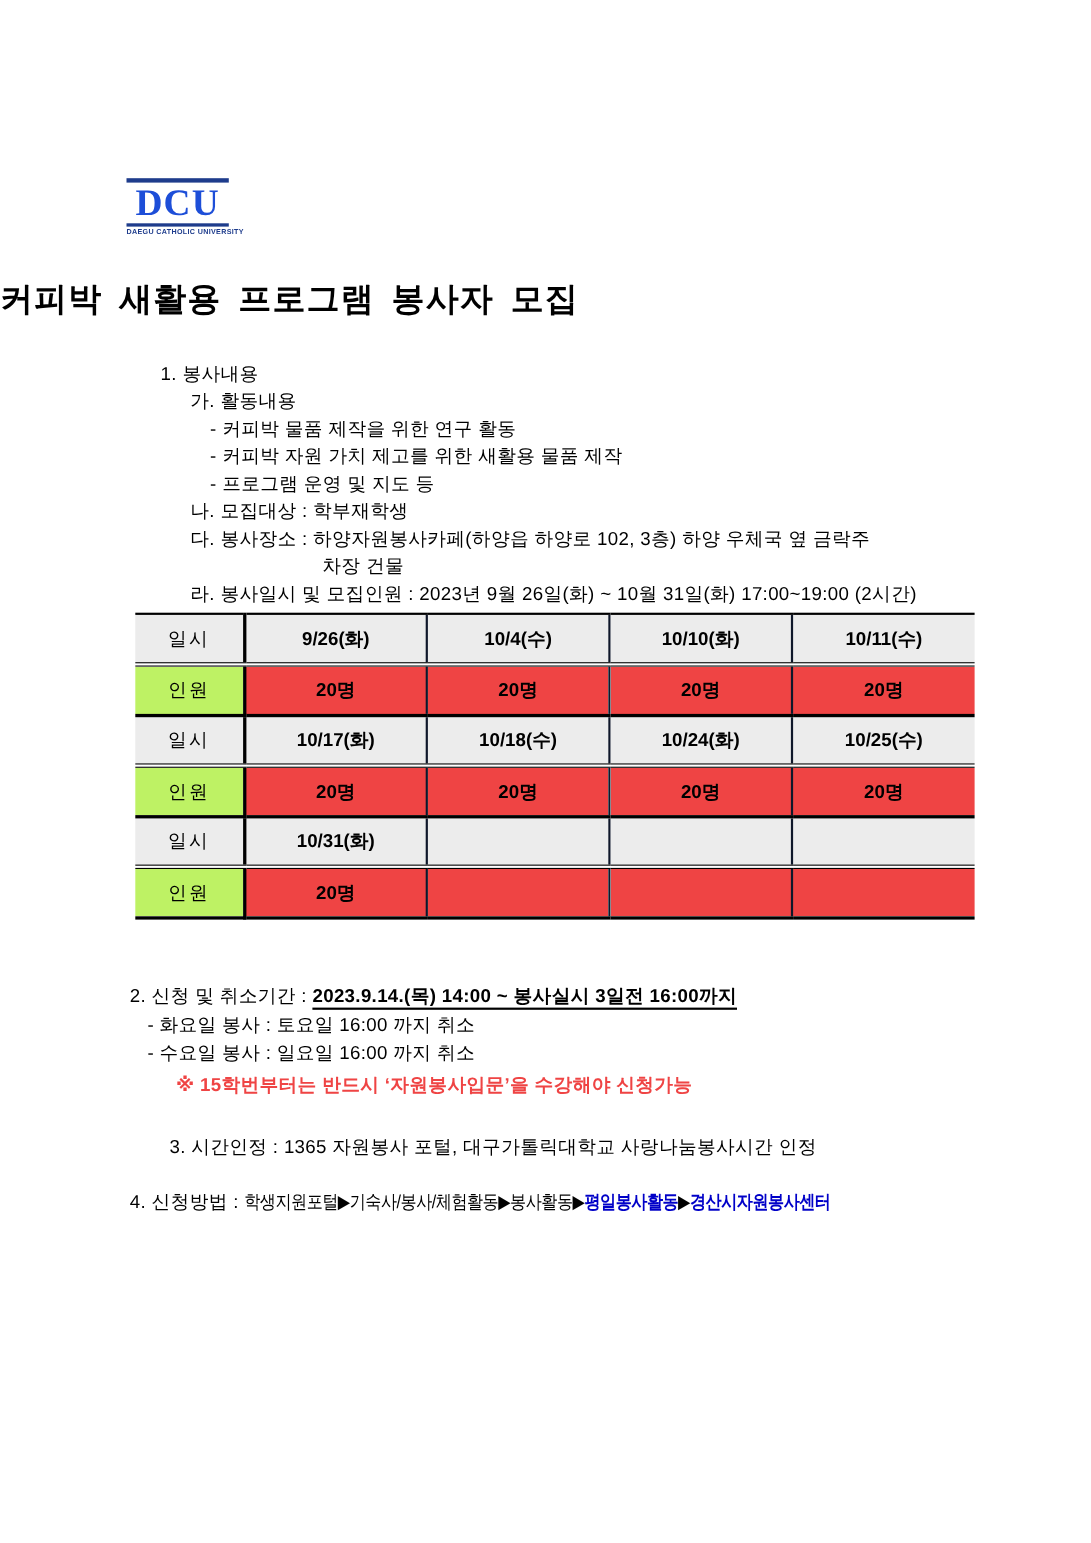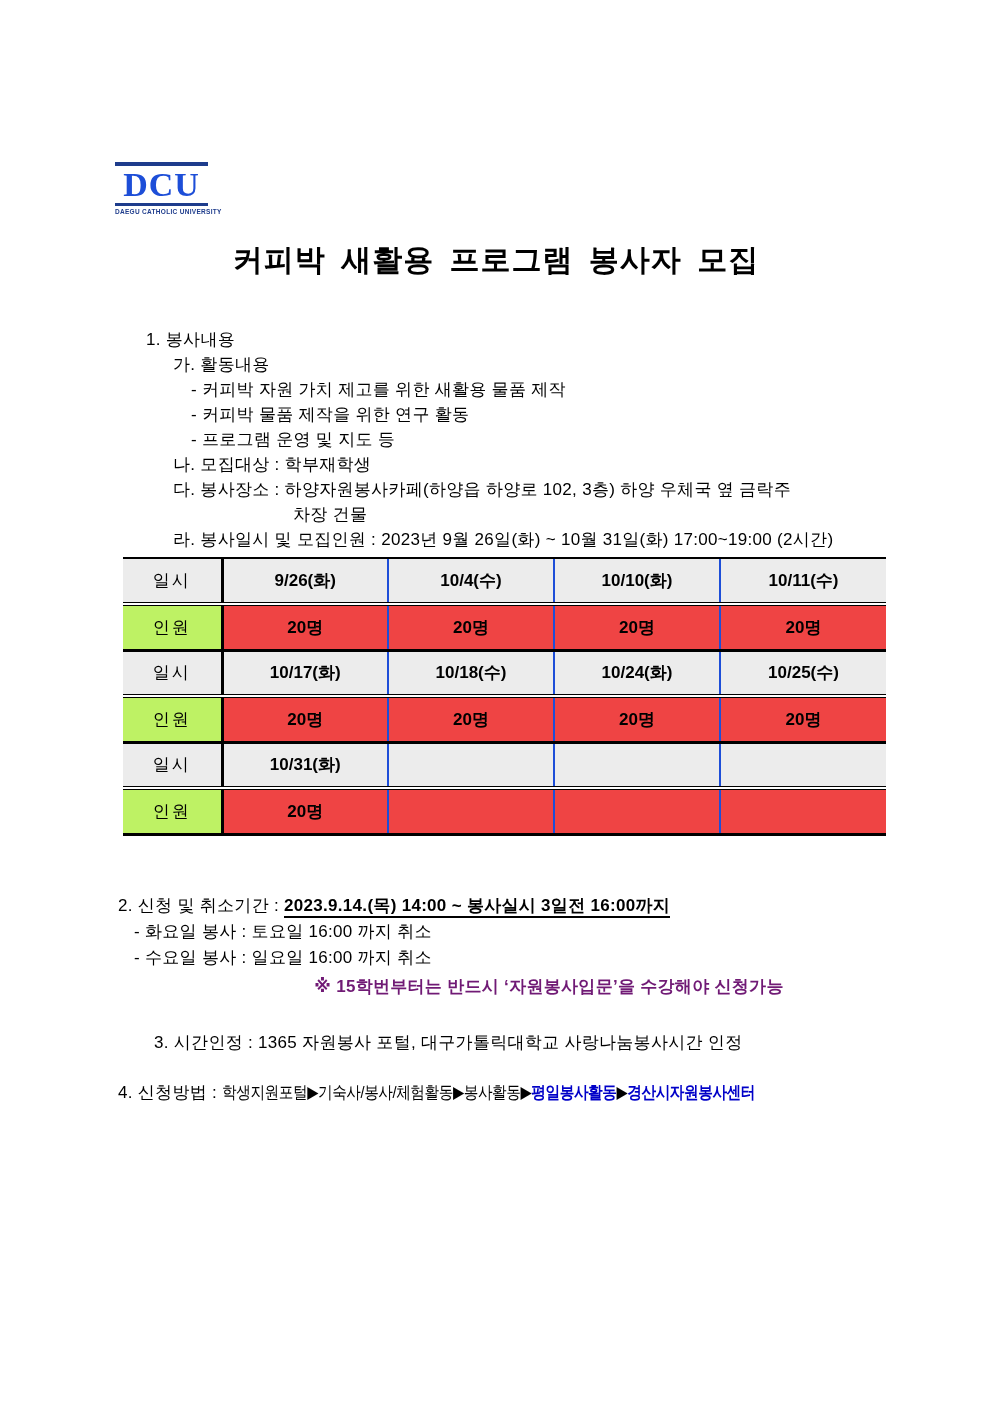--- a/index.html
+++ b/index.html
@@ -21,22 +21,22 @@
     font-weight: bold; font-size: 34px; line-height: 36px;
     color: #1d4ed8; text-align: center; letter-spacing: 1px;
   }
   .logo .caption {
     margin-top: 2px; font-size: 6.5px; letter-spacing: 0.3px;
     color: #1e3c8c; white-space: nowrap; font-weight: bold;
   }
 
   
   .title {
-    position: absolute; top: 240px; left: 0; width: 100%;
-    text-align: center; font-size: 30px; font-weight: bold;
+    position: absolute; top: 252px; left: 0; width: 100%;
+    font-size: 30px; font-weight: bold;
     letter-spacing: 1px; word-spacing: 6px;
   }
 
   
   .textblock { position: absolute; left: 118px; font-size: 17px; letter-spacing: 0.3px; }
   .sec1 { top: 327px; line-height: 25px; width: 790px; margin-left: 28px; }
   .ind1 { padding-left: 27px; }
   .ind2 { padding-left: 45px; }
   .ind3 { padding-left: 147px; }
 
@@ -44,40 +44,40 @@
   table.schedule {
     position: absolute; left: 123px; top: 557px; width: 763px;
     border-collapse: collapse; table-layout: fixed;
     border-top: 2px solid #000;
   }
   table.schedule td {
     height: 46px; text-align: center; vertical-align: middle;
     font-size: 17px; overflow: hidden;
   }
   table.schedule tr:first-child td { border-top: 2px solid #000; }
-  table.schedule td + td { border-left: 2px solid #1d4ed8; }
+  table.schedule td + td { border-left: 2px solid #0f172a; }
   table.schedule td.lbl { border-left: none; border-right: 3px solid #000; letter-spacing: 2px; }
   table.schedule tr.r-date td { border-bottom: 4px double #000; }
   table.schedule tr.r-count td { border-bottom: 3px solid #000; }
   table.schedule tr.r-date td.lbl { background: #ececec; }
   table.schedule tr.r-date td.d  { background: #ececec; font-weight: bold; }
   table.schedule tr.r-count td.lbl { background: #bef264; }
   table.schedule tr.r-count td.d { background: #ef4444; font-weight: bold; }
   table.schedule td.diag {
     background-image: linear-gradient(to bottom right,
       transparent calc(50% - 0.8px),
       #3a3a3a calc(50% - 0.8px), #3a3a3a calc(50% + 0.8px),
       transparent calc(50% + 0.8px));
   }
 
   
   .sec2 { top: 893px; line-height: 26px; width: 820px; }
   .sec2 .hl { font-weight: bold; border-bottom: 2px solid #000; padding-bottom: 1px; }
   .sec2 .bullet { padding-left: 16px; }
-  .sec2 .note { padding-left: 42px; margin-top: 3px; color: #701a75; font-weight: bold; text-align: center; }
+  .sec2 .note { padding-left: 42px; margin-top: 3px; color: #ef4444; font-weight: bold; }
 
   
   .sec3 { top: 1031px; width: 830px; margin-left: 36px; }
   .sec4 { top: 1081px; width: 860px; white-space: nowrap; }
   .sec4 .path {
     display: inline-block; transform: scaleX(0.86); transform-origin: 0 60%;
     letter-spacing: -0.5px; word-spacing: -1px;
   }
   .sec4 .blue { color: #0000c8; font-weight: bold; }
 </style>
@@ -89,22 +89,22 @@
   <div class="acronym">DCU</div>
   <div class="bar bottom"></div>
   <div class="caption">DAEGU CATHOLIC UNIVERSITY</div>
 </div>
 
 <div class="title">커피박 새활용 프로그램 봉사자 모집</div>
 
 <div class="textblock sec1">
   <div>1. 봉사내용</div>
   <div class="ind1">가. 활동내용</div>
+  <div class="ind2">- 커피박 물품 제작을 위한 연구 활동</div>
   <div class="ind2">- 커피박 자원 가치 제고를 위한 새활용 물품 제작</div>
-  <div class="ind2">- 커피박 물품 제작을 위한 연구 활동</div>
   <div class="ind2">- 프로그램 운영 및 지도 등</div>
   <div class="ind1">나. 모집대상 : 학부재학생</div>
   <div class="ind1">다. 봉사장소 : 하양자원봉사카페(하양읍 하양로 102, 3층) 하양 우체국 옆 금락주</div>
   <div class="ind3">차장 건물</div>
   <div class="ind1">라. 봉사일시 및 모집인원 : 2023년 9월 26일(화) ~ 10월 31일(화) 17:00~19:00 (2시간)</div>
 </div>
 
 <table class="schedule">
   <colgroup>
     <col style="width:99px">

